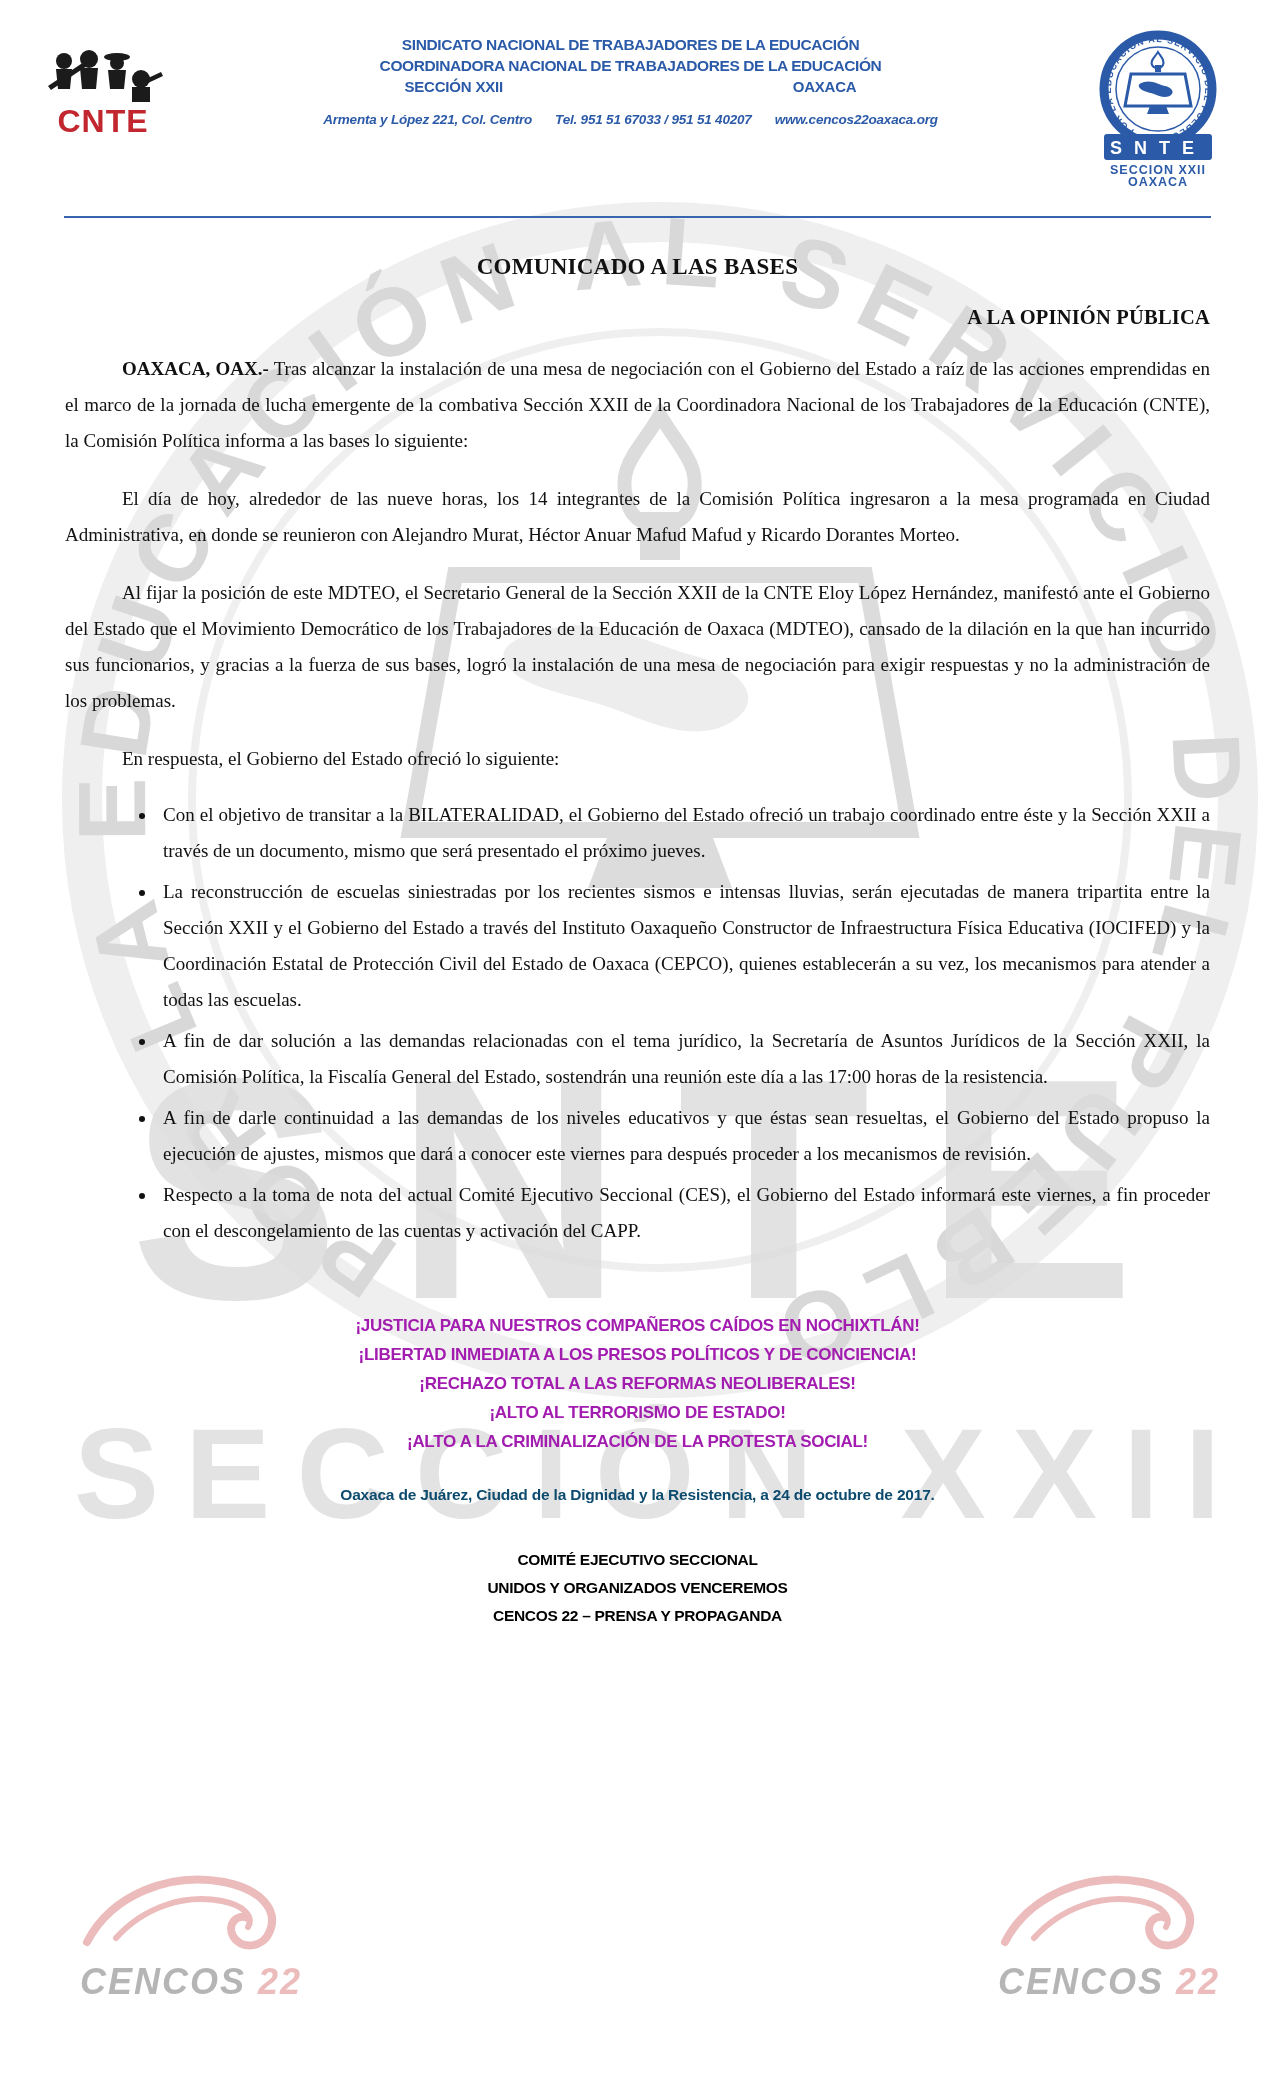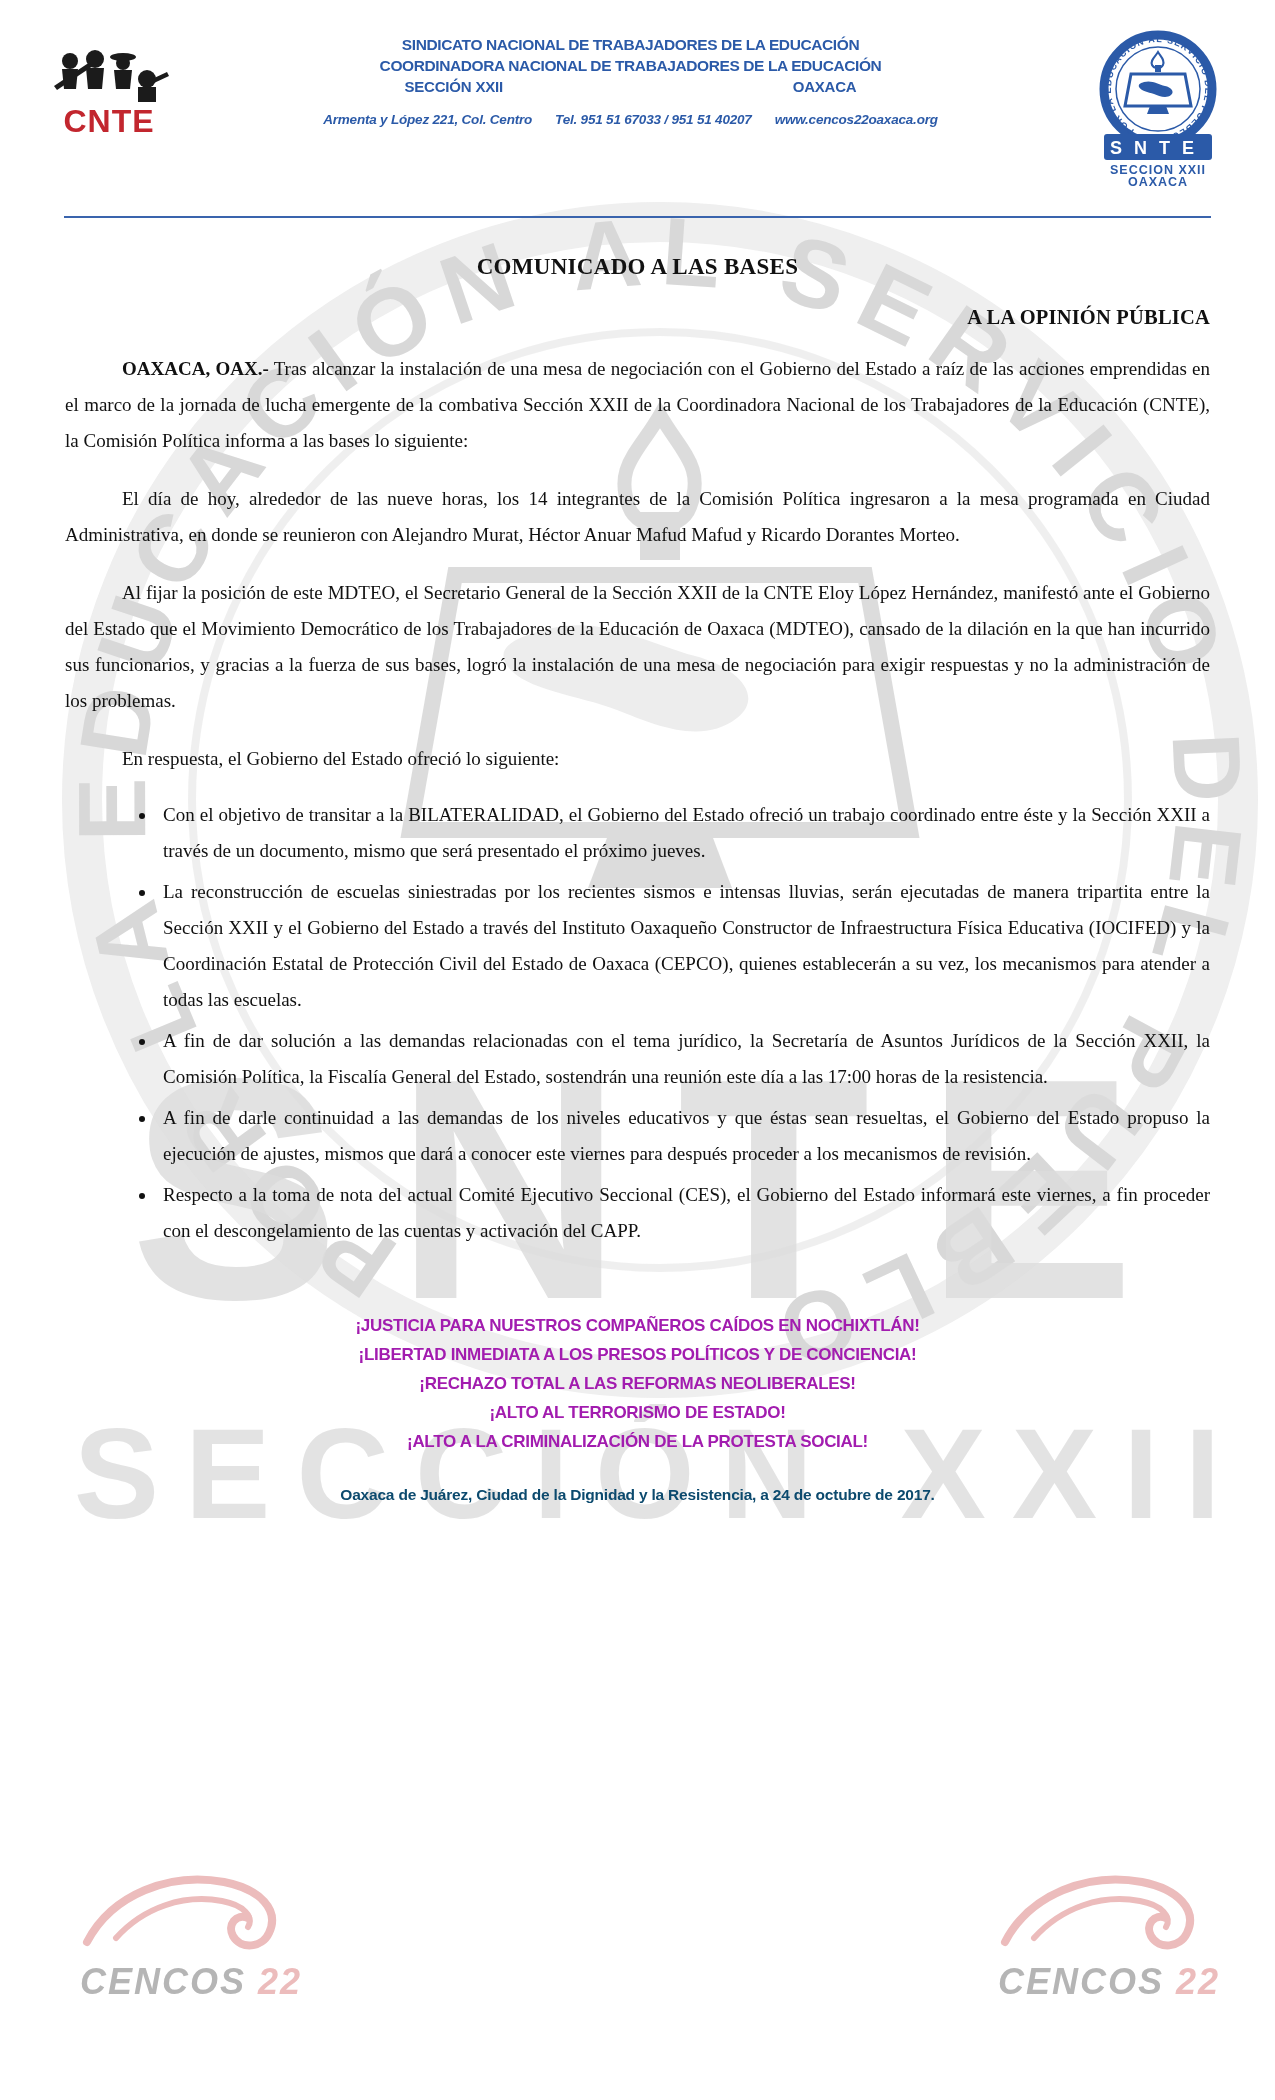--- a/index.html
+++ b/index.html
@@ -3,21 +3,21 @@
 <meta charset="utf-8">
 <style>
   html,body{margin:0;padding:0;background:#ffffff;}
   .page{position:relative;width:1275px;height:2100px;background:#fff;overflow:hidden;
         font-family:"Liberation Serif",serif;color:#111;}
   .watermark{position:absolute;left:0;top:0;z-index:0;pointer-events:none;}
   .content{position:relative;z-index:1;}
 
   
   .letterhead{display:flex;align-items:flex-start;padding:28px 50px 0 42px;}
-  .cnte-logo{flex:0 0 128px;margin-top:18px;text-align:right;}
+  .cnte-logo{flex:0 0 128px;margin-top:18px;text-align:left;}
   .header-center{flex:1;text-align:center;color:var(--header-blue);
         font-family:"Liberation Sans",sans-serif;font-weight:bold;padding-top:6px;}
   .h-line1,.h-line2{font-size:15.5px;letter-spacing:-0.4px;line-height:21px;}
   .h-line3{display:flex;justify-content:space-between;width:452px;margin:2px auto 0;
         font-size:15px;letter-spacing:-0.2px;}
   .h-address{margin-top:17px;font-size:13.5px;font-style:italic;display:flex;
         justify-content:center;gap:23px;letter-spacing:-0.2px;}
   .snte-logo{flex:0 0 134px;}
   .rule{margin:24px 64px 0;border-top:2.5px solid var(--rule-blue);}
 
@@ -160,20 +160,25 @@
       <div class="slogans">
         <div>¡JUSTICIA PARA NUESTROS COMPAÑEROS CAÍDOS EN NOCHIXTLÁN!</div>
         <div>¡LIBERTAD INMEDIATA A LOS PRESOS POLÍTICOS Y DE CONCIENCIA!</div>
         <div>¡RECHAZO TOTAL A LAS REFORMAS NEOLIBERALES!</div>
         <div>¡ALTO AL TERRORISMO DE ESTADO!</div>
         <div>¡ALTO A LA CRIMINALIZACIÓN DE LA PROTESTA SOCIAL!</div>
       </div>
 
       <div class="dateline">Oaxaca de Juárez, Ciudad de la Dignidad y la Resistencia, a 24 de octubre de 2017.</div>
 
+      <div class="footer-block">
+        <div>COMITÉ EJECUTIVO SECCIONAL</div>
+        <div>UNIDOS Y ORGANIZADOS VENCEREMOS</div>
+        <div>CENCOS 22 – PRENSA Y PROPAGANDA</div>
+      </div>
     </main>
   </div>
 
   <div class="cencos cencos-left">
     <svg width="235" height="150" viewBox="0 0 235 150">
       <path d="M15,78 C40,30 98,8 152,18 C188,25 208,46 197,69 C190,84 169,86 161,72 C155,61 164,49 176,54" fill="none" style="stroke:var(--cencos-pink)" stroke-width="8" stroke-linecap="round"></path>
       <path d="M44,74 C72,43 112,30 150,37 C172,41 182,53 176,63" fill="none" style="stroke:var(--cencos-pink)" stroke-width="6" stroke-linecap="round"></path>
       <text y="130" font-family="Liberation Sans, sans-serif" font-style="italic" font-weight="bold" font-size="36" letter-spacing="2">
         <tspan x="8" style="fill:var(--cencos-gray)">CENCOS</tspan>
         <tspan style="fill:var(--cencos-pink)">22</tspan>

